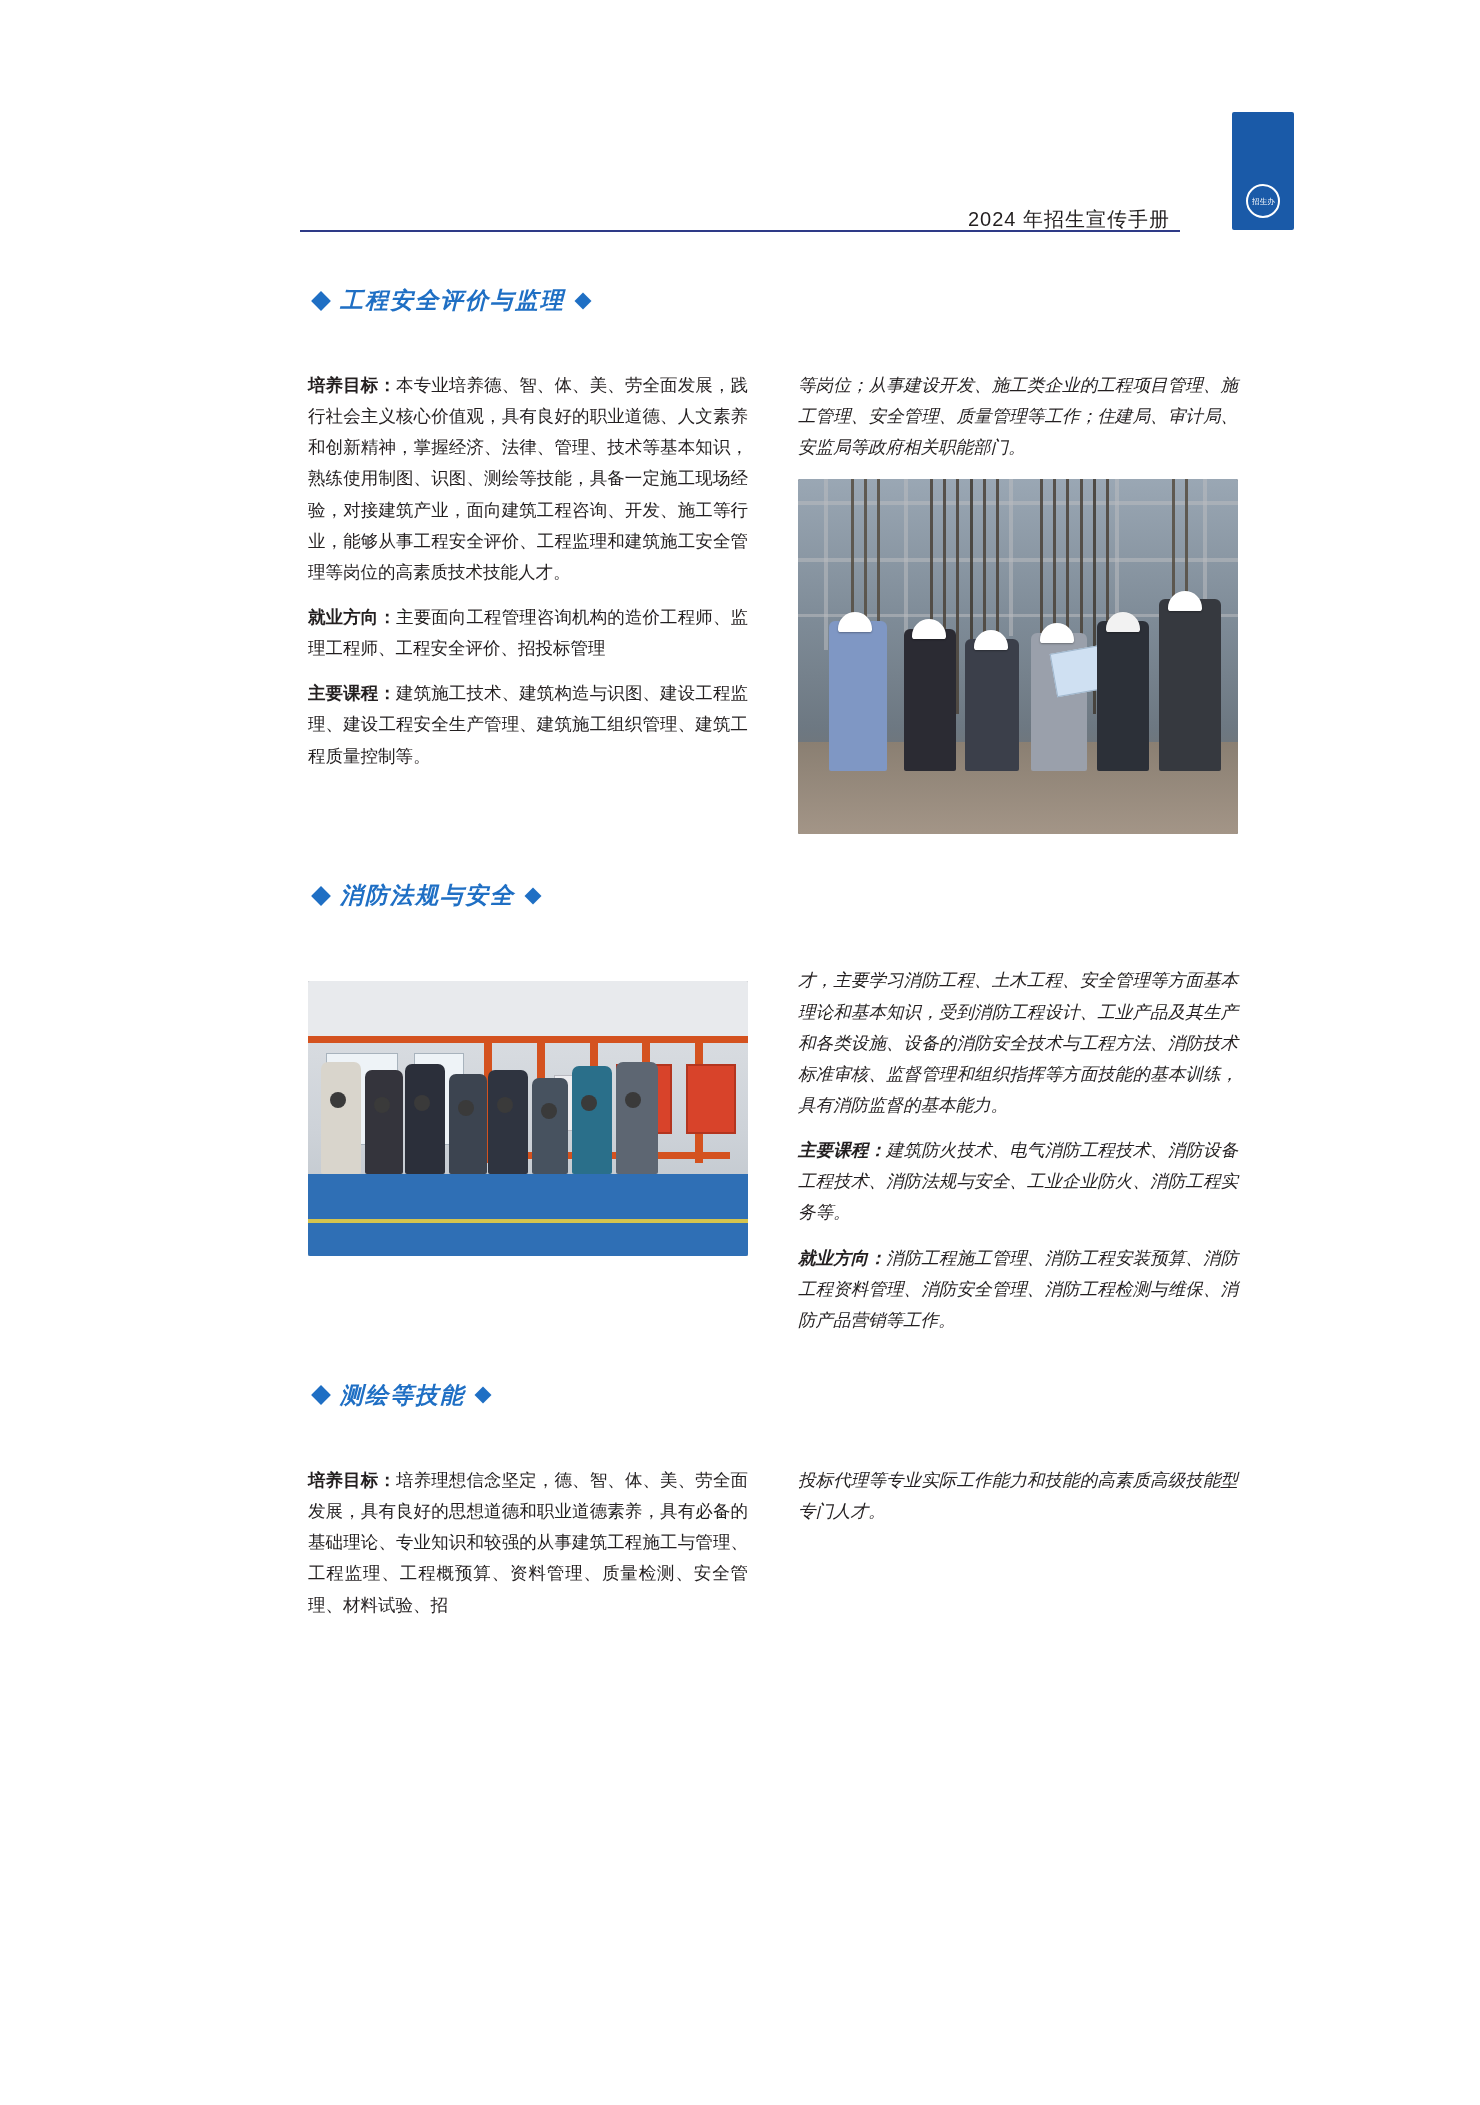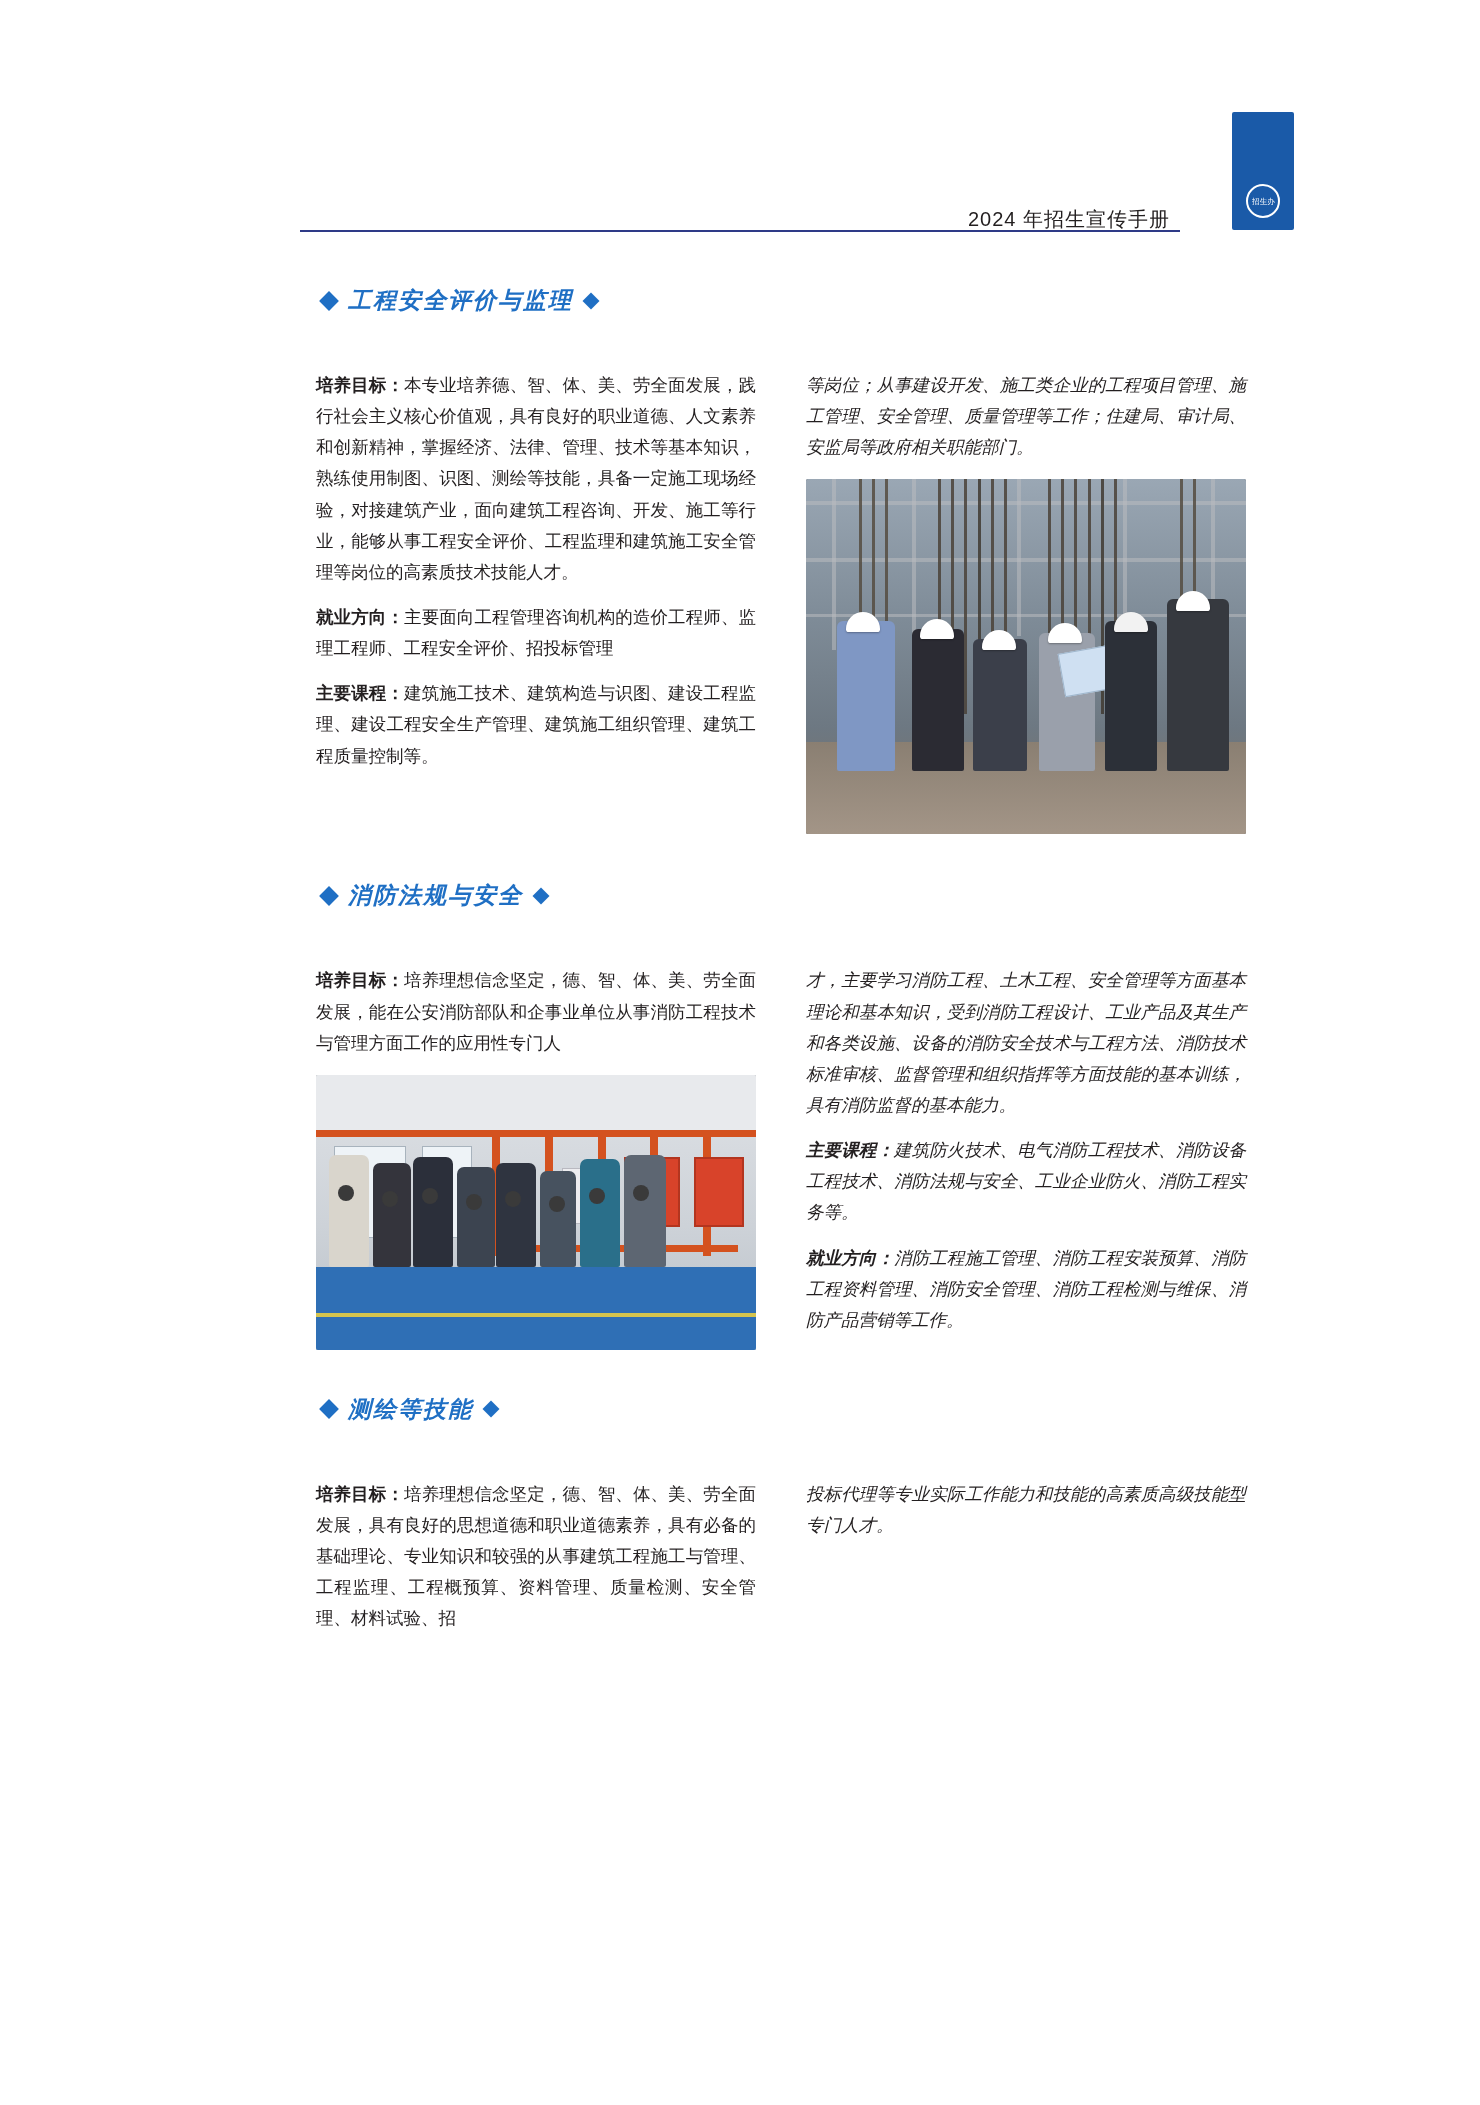--- a/index.html
+++ b/index.html
@@ -68,21 +68,21 @@
     color: #ffffff;
     font-size: 9px;
     line-height: 1;
     transform: scale(0.85);
     white-space: nowrap;
   }
 
   
   .page {
     position: absolute;
-    left: 316px;
+    left: 308px;
     top: 285px;
     width: 930px;
   }
 
   .section {
     position: relative;
     margin-bottom: 30px;
   }
 
   .section-heading {
@@ -253,21 +253,20 @@
 
   <div class="section" style="margin-top:46px;">
     <div class="section-heading">
       <div class="diamond"></div>
       <div class="section-title">消防法规与安全</div>
       <div class="diamond small"></div>
     </div>
 
     <div class="cols">
       <div class="col left">
-        <p class="para"><span class="lbl">培养目标：</span><span>培养理想信念坚定，德、智、体、美、劳全面发展，能在公安消防部队和企事业单位从事消防工程技术与管理方面工作的应用性专门人</span></p>
 
         <div class="photo photo-2">
           <div class="p2-wall"></div>
           <div class="p2-ceiling"></div>
           <div class="p2-win" style="left:4%; top:26%; width:70px; height:90px;"></div>
           <div class="p2-win" style="left:24%; top:26%; width:48px; height:90px;"></div>
 
           <div class="p2-pipe" style="left:0; top:20%; width:100%; height:7px;"></div>
           <div class="p2-pipe" style="left:40%; top:20%; width:8px; height:46%;"></div>
           <div class="p2-pipe" style="left:52%; top:20%; width:8px; height:46%;"></div>

